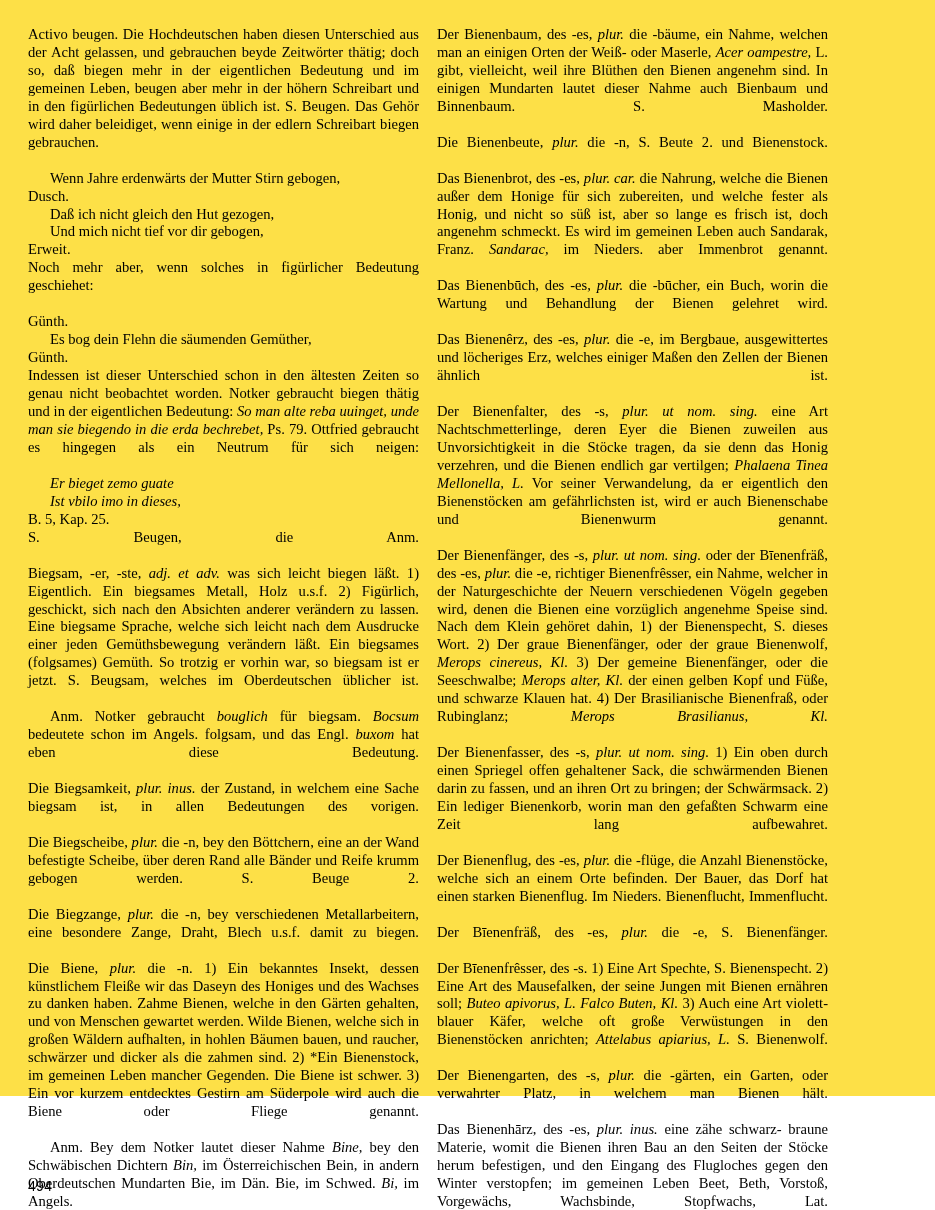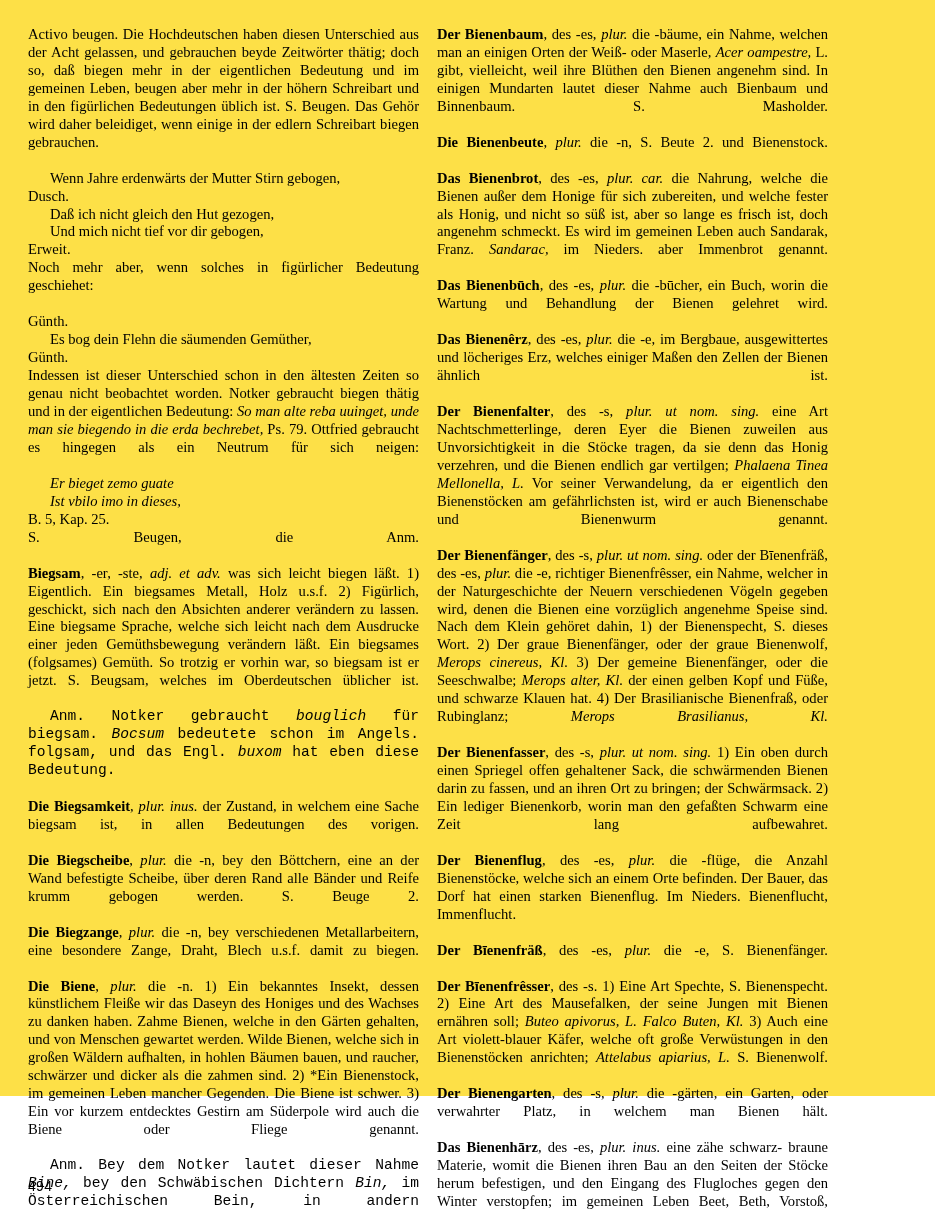--- a/index.html
+++ b/index.html
@@ -44,37 +44,37 @@
   .col-left  { left: 0px; }
   .col-right { left: 409px; }
 
   .blk {
     margin: 0;
     text-align: justify;
   }
   
   .flush { text-indent: 0; }
   
-  .indent { text-indent: 22px; font-family: Liberation Mono, monospace; }
+  .indent { text-indent: 22px; }
   
   .verse {
     text-align: left;
     text-indent: 0;
     padding-left: 22px;
     white-space: pre-wrap;
   }
   
   .attrib {
     text-indent: 0;
   }
   
   .blk::after { content: ""; display: inline-block; width: 100%; }
   .nostretch::after { content: none; }
 
-  b, .bold { font-weight: bold; }
+  b, .bold { font-weight: normal; }
   i, .ital { font-style: italic; }
 
   .folio {
     position: absolute;
     left: 28px;
     top: 1178px;
     font-size: 14px;
     font-family: "Liberation Sans", sans-serif;
     color: #000000;
     letter-spacing: 0.3px;

